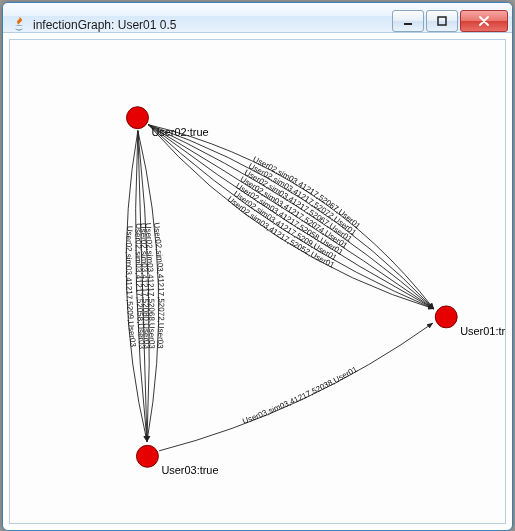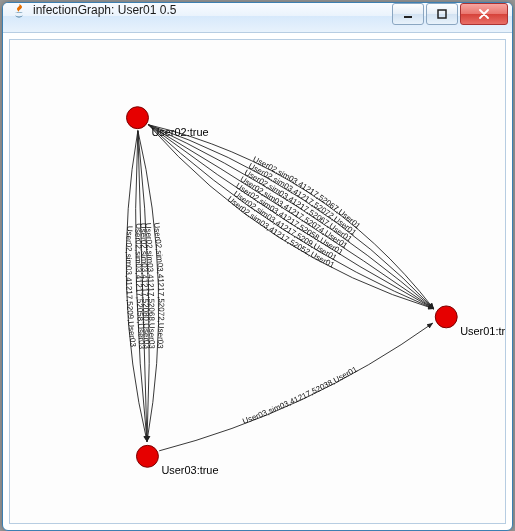--- a/index.html
+++ b/index.html
@@ -7,21 +7,21 @@
   .window {
     width:511px; height:527px; margin:2px;
     background:#fff; border:1px solid #3c7fb1; border-radius:6px;
     box-shadow:0 0 6px rgba(0,0,0,.3);
     display:flex; flex-direction:column; overflow:hidden;
   }
   .titlebar {
     height:30px;
     background:linear-gradient(to bottom,#f8fbff 0%,#eaf3fc 45%,#d7e9fb 46%,#e8f2fc 100%);
     border-bottom:1px solid #b7cde2;
-    display:flex; align-items:flex-start; padding:0 4px 0 8px;
+    display:flex; align-items:flex-end; padding:0 4px 0 8px;
     font-size:12px; color:#1a1a1a;
   }
   .titlebar .app-icon {
     width:16px; height:16px; margin-right:6px; flex:none;
   }
   .titlebar .title { flex:1; white-space:nowrap; overflow:hidden; text-overflow:ellipsis; }
   .win-buttons { display:flex; gap:0; }
   .win-btn {
     width:30px; height:20px; border:1px solid #8aa6c1; border-radius:3px;
     margin-left:2px; background:linear-gradient(to bottom,#fdfefe,#e6eef7 50%,#d2e2f2 51%,#e8f2fb);

